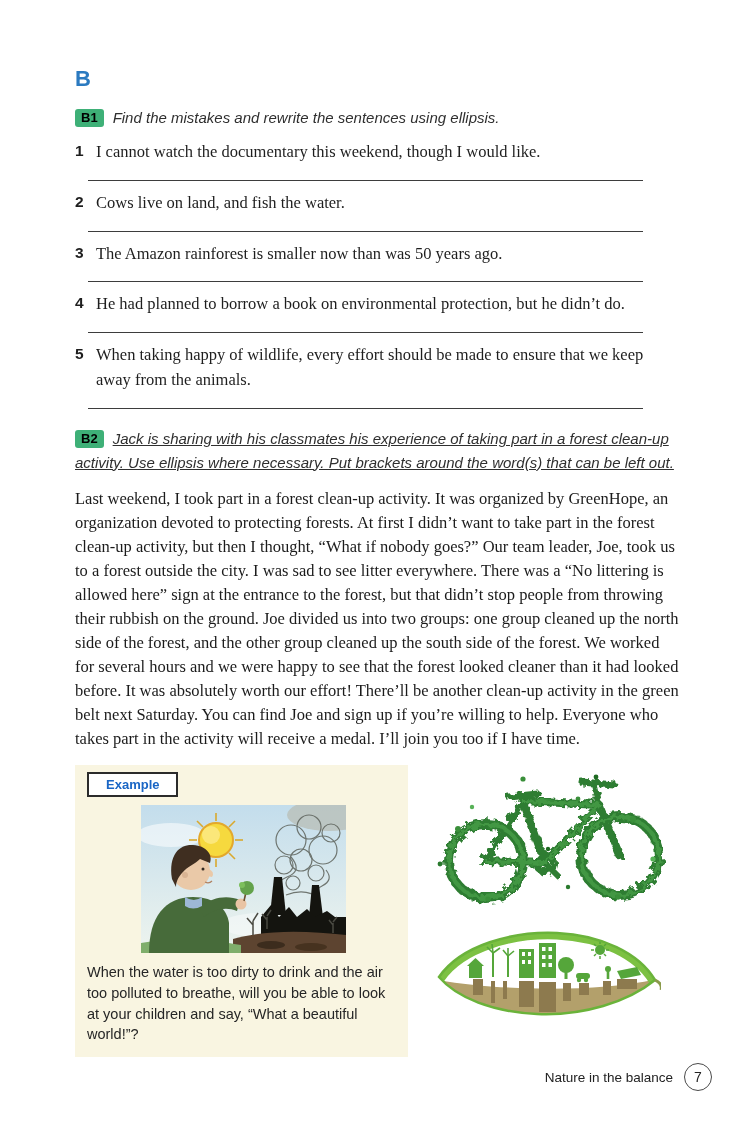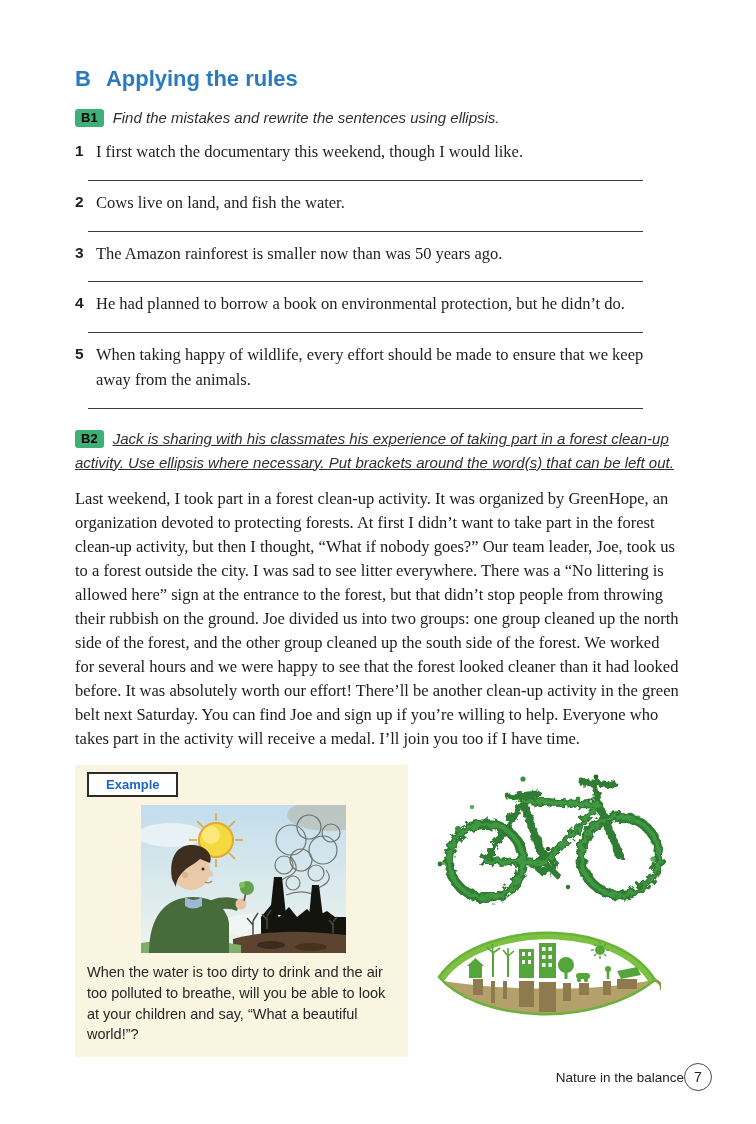--- a/index.html
+++ b/index.html
@@ -56,48 +56,47 @@
   .example-caption {
     margin-top:9px; margin-left:4px; font-size:14.5px; line-height:1.42; color:#262626;
   }
   .right-pictures { flex:1; display:flex; flex-direction:column; align-items:center; padding-left:6px; }
   .bicycle-svg { margin-top:-6px; }
   .leaf-svg { margin-top:14px; }
 
   
   .page-footer {
     position:absolute; right:44px; bottom:33px;
-    display:flex; align-items:center; 
+    display:flex; align-items:center; gap:11px;
   }
   .footer-chapter { font-size:13.5px; color:#222; }
   .page-circle {
     width:28px; height:28px; border:1.3px solid #4a4a4a; border-radius:50%;
     display:flex; align-items:center; justify-content:center;
     font-size:14px; color:#222; background:#fff;
   }
 </style>
 </head>
 <body>
 
 <div class="page">
 
   <header class="section-header">
     <span class="section-letter">B</span>
-    <h1 class="section-title">Applying the rules</h1>
   </header>
 
   <p class="instruction">
     <span class="badge">B1</span><span class="instr-text">Find the mistakes and rewrite the sentences using ellipsis.</span>
   </p>
 
   <ol class="b1-list">
     <li class="b1-item">
       <div class="sentence-row">
         <span class="item-num">1</span>
-        <span class="item-text">I first watch the documentary this weekend, though I would like.</span>
+        <span class="item-text">I cannot watch the documentary this weekend, though I would like.</span>
       </div>
       <div class="answer-line"></div>
     </li>
     <li class="b1-item">
       <div class="sentence-row">
         <span class="item-num">2</span>
         <span class="item-text">Cows live on land, and fish the water.</span>
       </div>
       <div class="answer-line"></div>
     </li>

